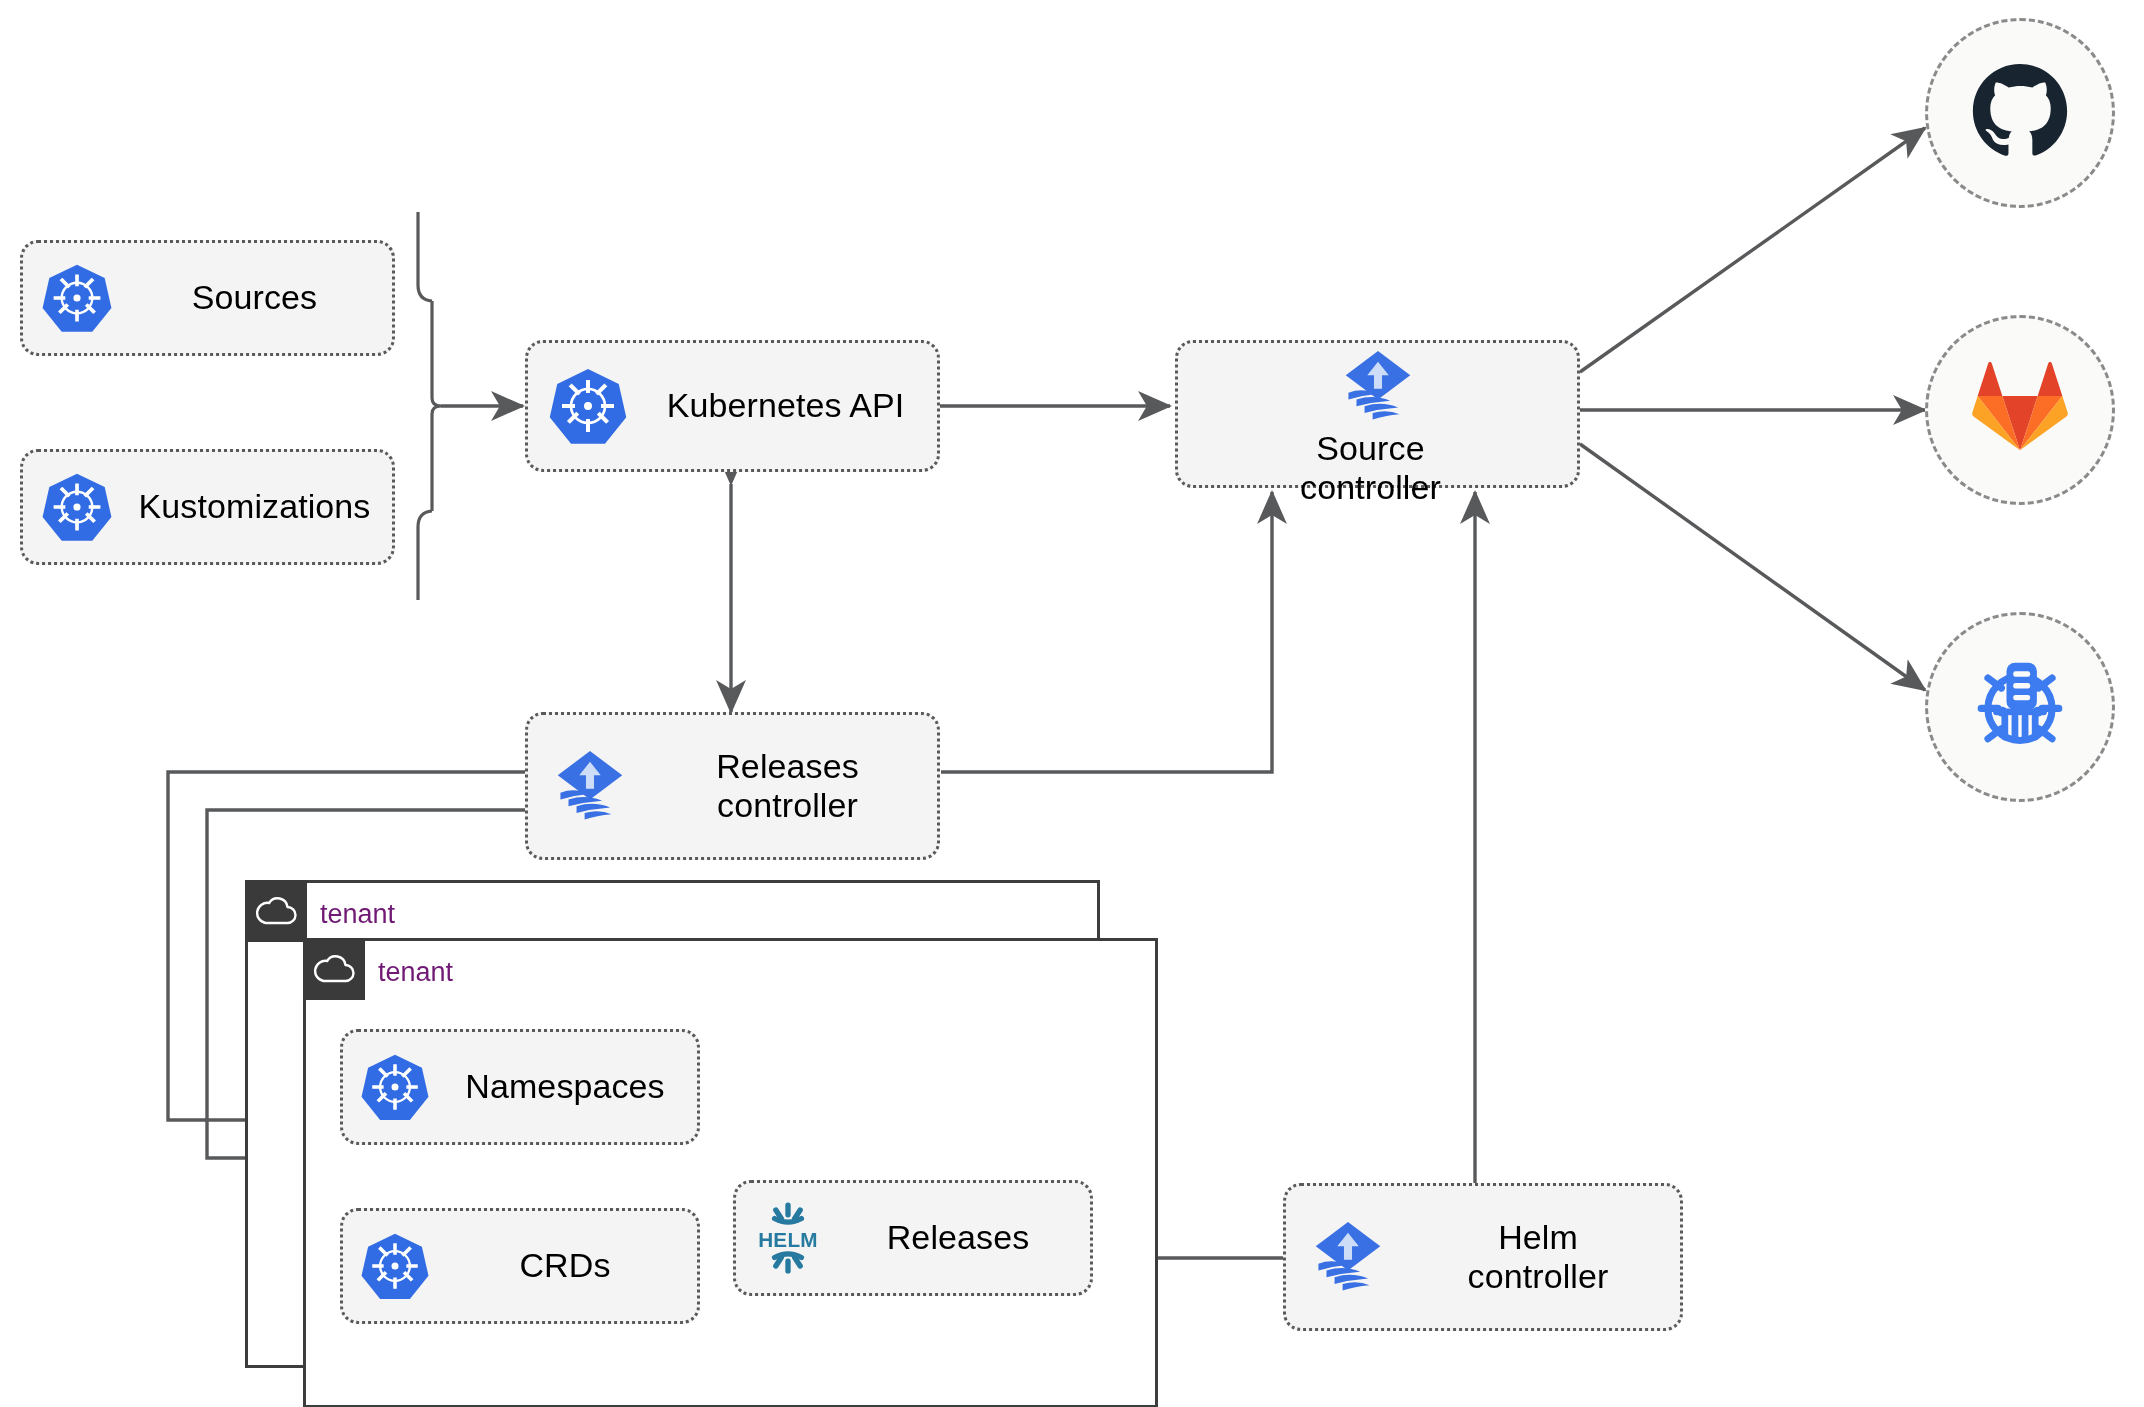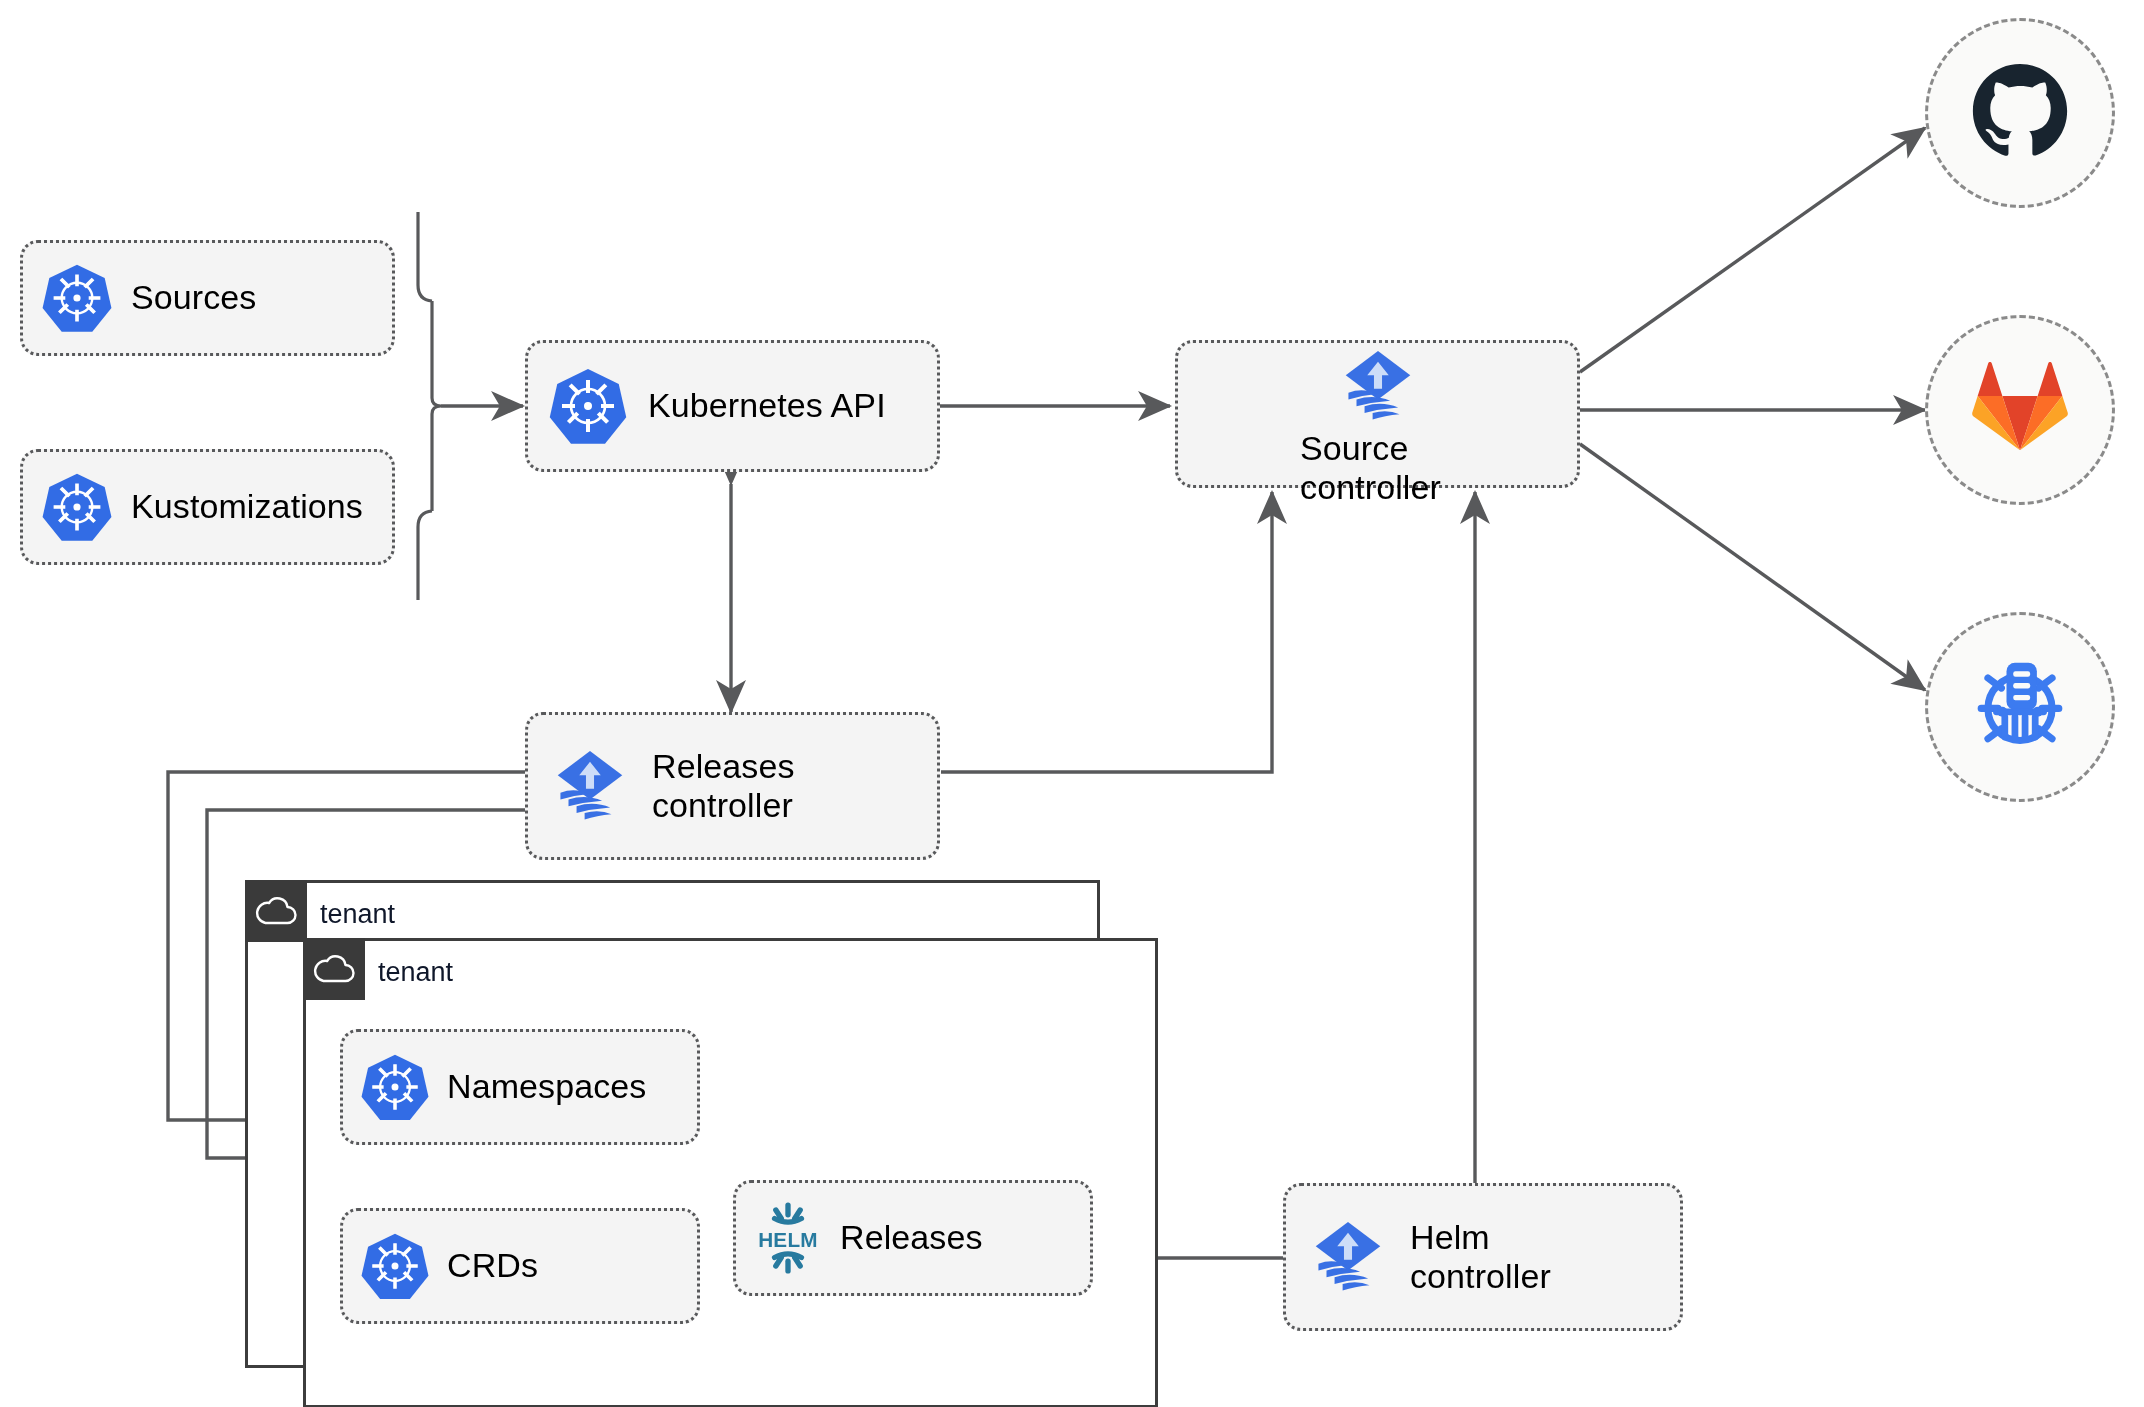--- a/index.html
+++ b/index.html
@@ -21,20 +21,21 @@
     border-radius:18px;
     display:flex;align-items:center;
     z-index:5;
   }
   .node .ico{
     flex:0 0 auto;
     display:flex;align-items:center;justify-content:center;
   }
   .node .lbl{
     flex:1 1 auto;
+    text-align:center;
     color:#000;
     font-size:34px;
     line-height:1.16;
     letter-spacing:.1px;
     padding-right:14px;
     white-space:pre-line;
   }
 
   
   .circle{
@@ -57,21 +58,21 @@
   }
   .tenant .hdr{
     position:absolute;left:-3px;top:-3px;
     width:62px;height:62px;
     background:#3a3a3a;
     display:flex;align-items:center;justify-content:center;
   }
   .tenant .hdr-lbl{
     position:absolute;left:72px;top:0;height:62px;
     display:flex;align-items:center;
-    font-size:27px;color:#0f172a;
+    font-size:27px;color:#701a75;
   }
   #tenant-outer{z-index:3;}
   #tenant-inner{z-index:4;}
 </style>
 </head>
 <body>
 
 <div id="canvas">
 
   <svg class="layer edges" viewBox="0 0 2144 1407">

